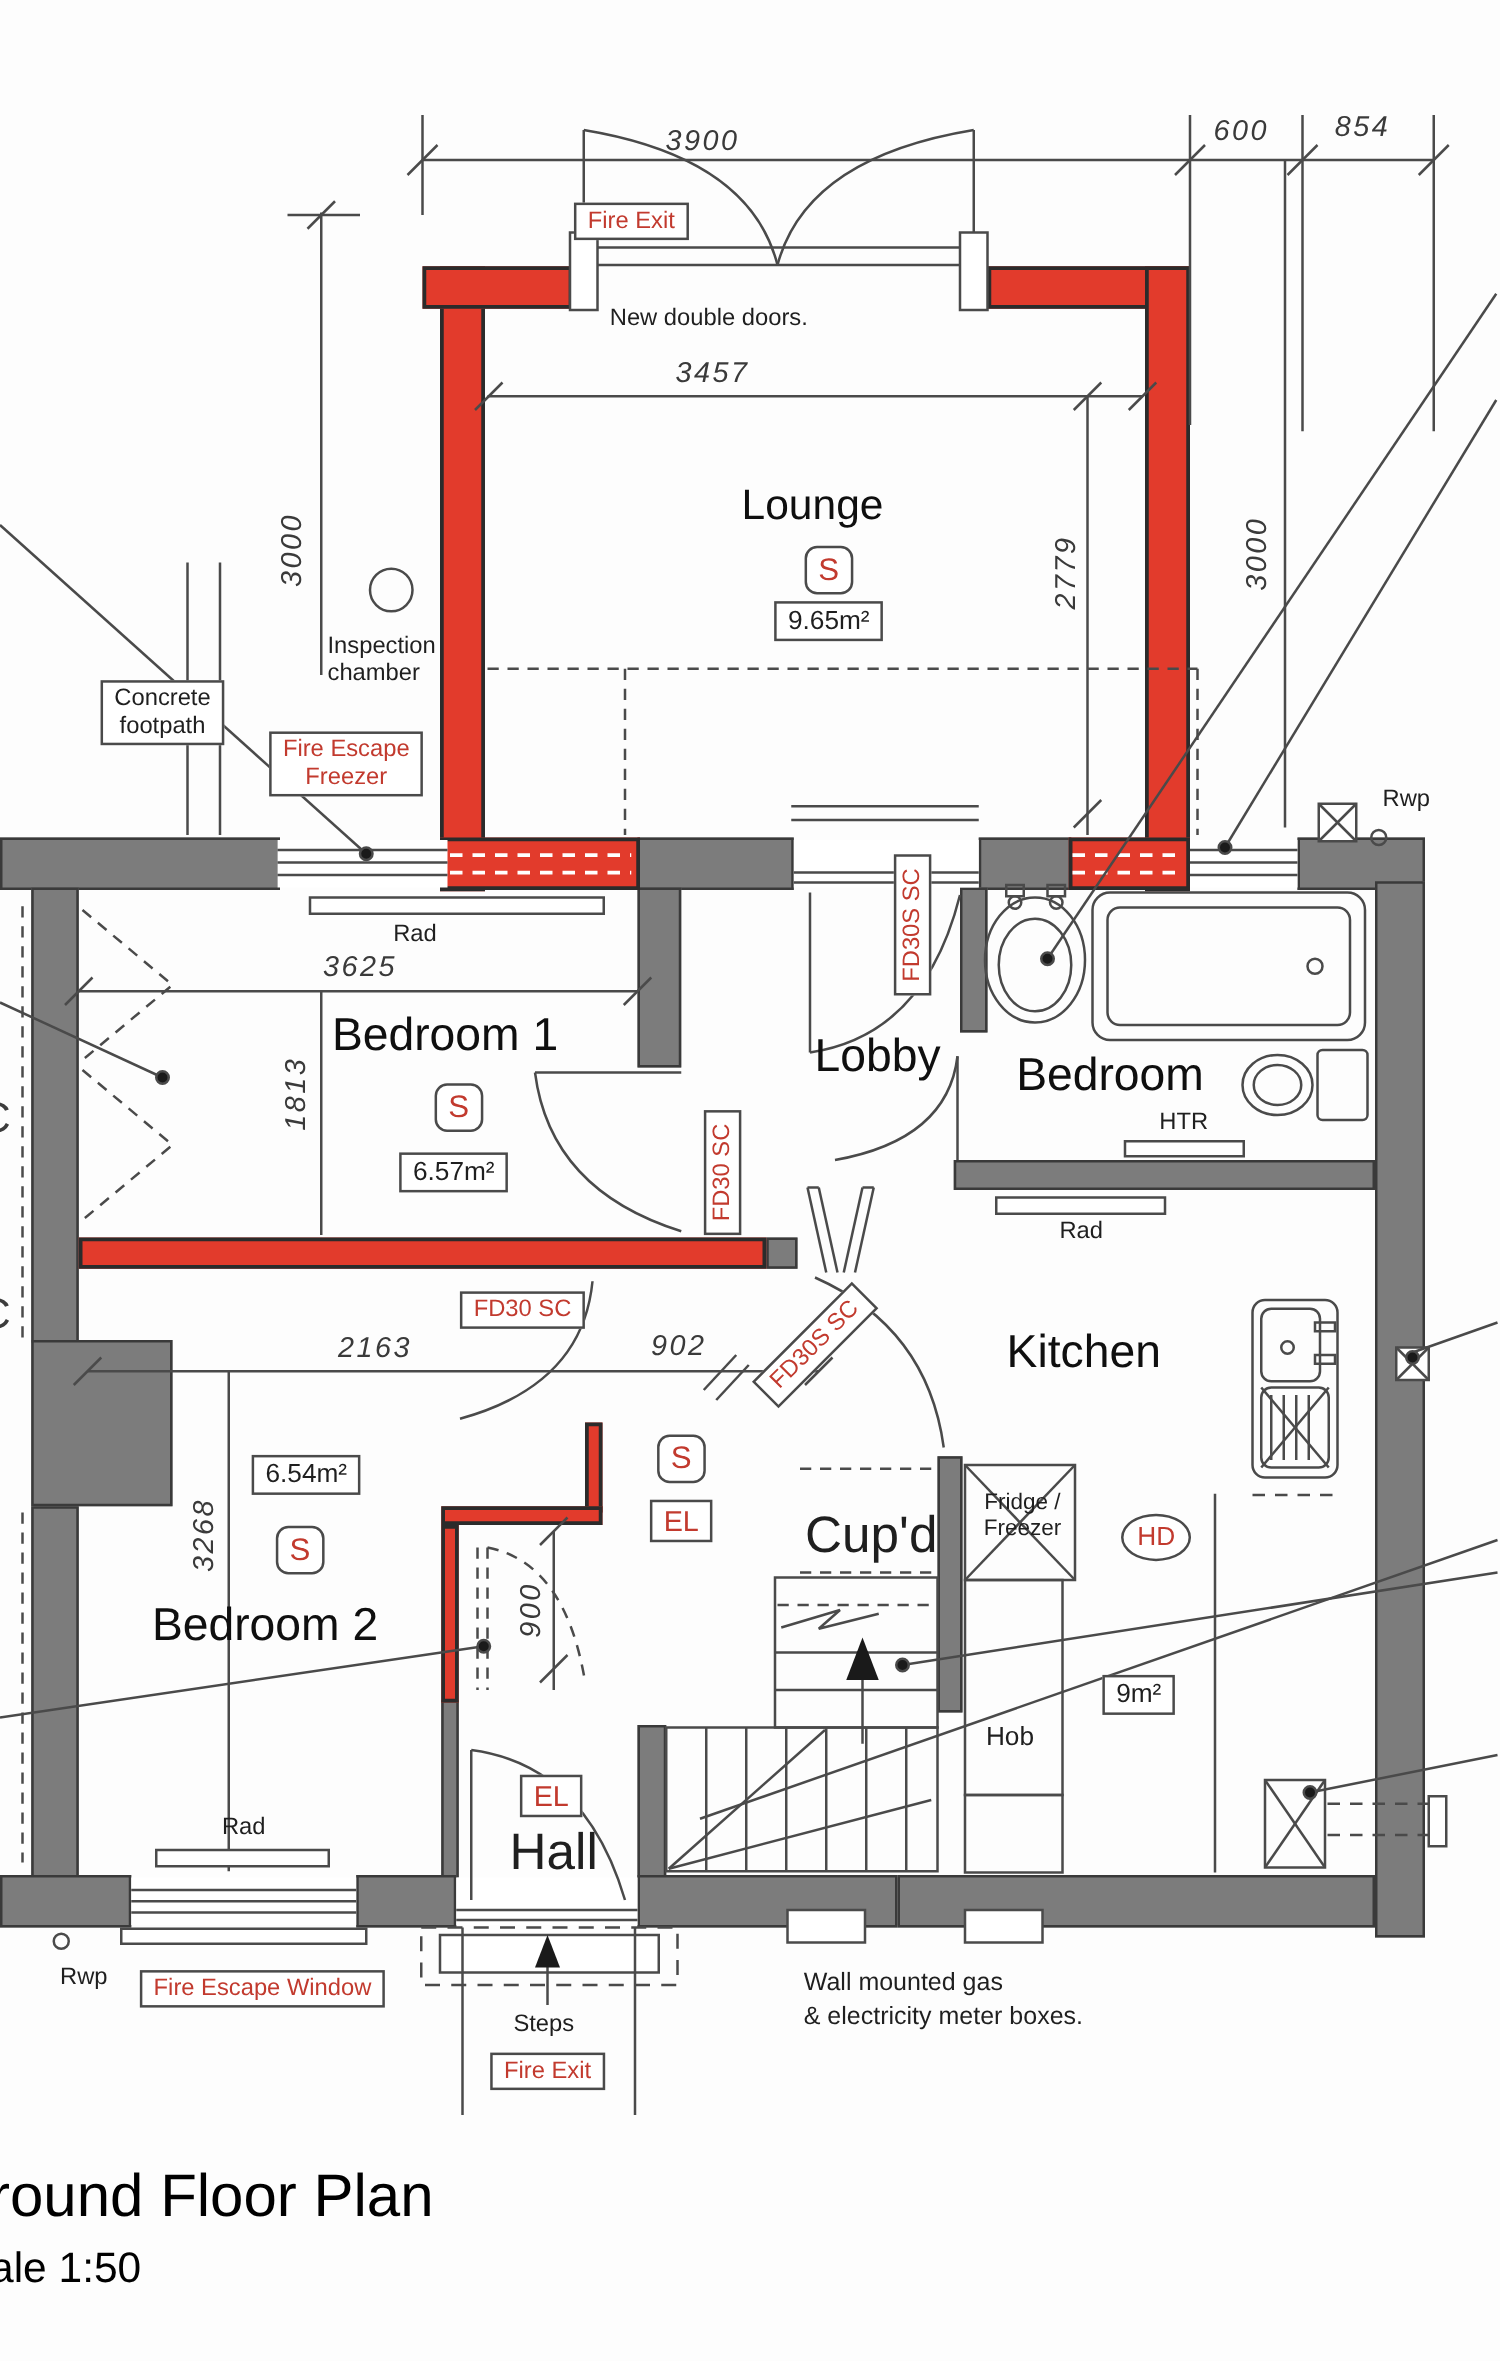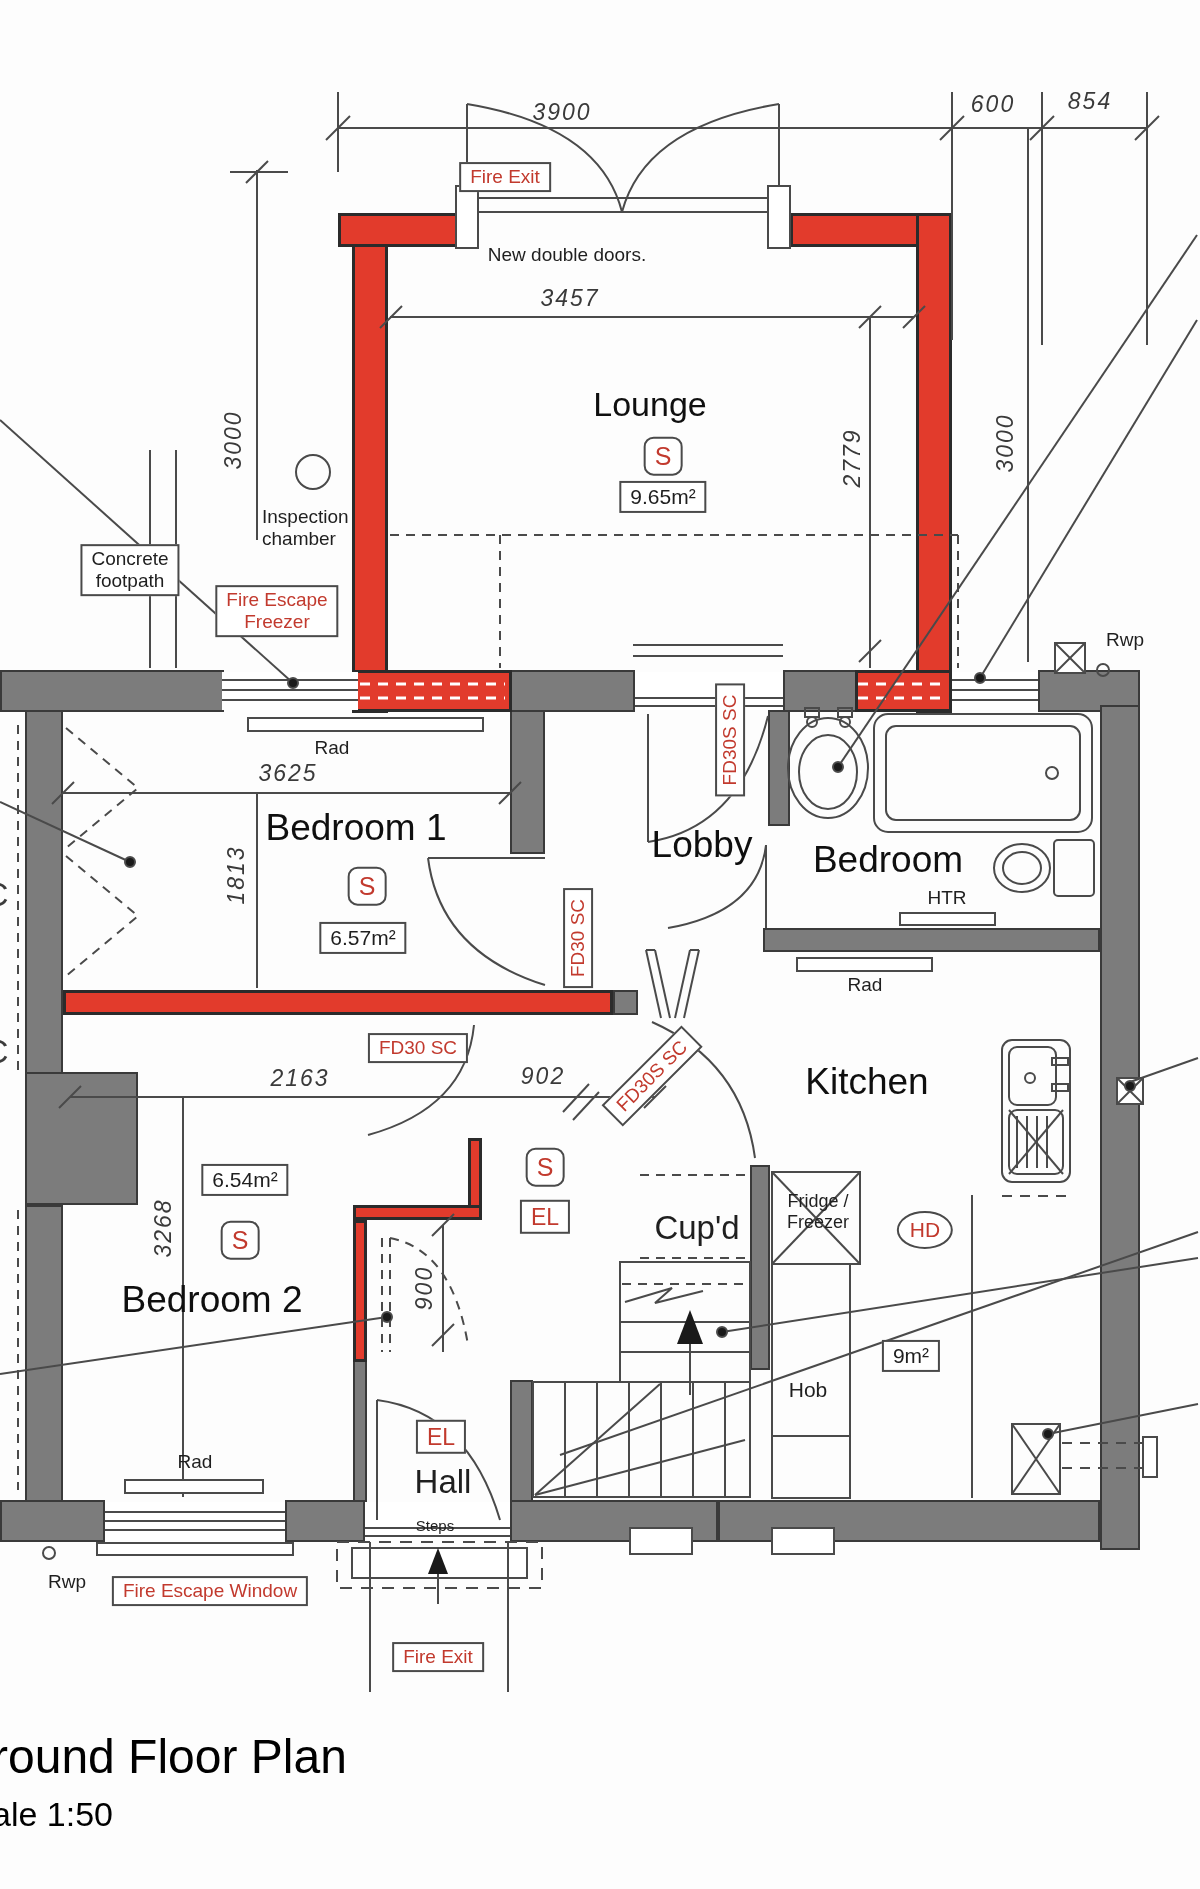--- a/index.html
+++ b/index.html
@@ -8,21 +8,21 @@
   .w{position:absolute;background:#7c7c7c;border:2px solid #3a3a3a;box-sizing:border-box;z-index:1}
   .r{position:absolute;background:#e23b2c;border:3px solid #2b2b2b;box-sizing:border-box;z-index:2}
   svg.ov{position:absolute;left:0;top:0;z-index:3}
   .lbl{position:absolute;z-index:4;transform:translate(-50%,-50%);white-space:nowrap;text-align:center;line-height:1.15}
   .v{transform:translate(-50%,-50%) rotate(-90deg)}
   .d45{transform:translate(-50%,-50%) rotate(-45deg)}
   .al{transform:translate(0,-50%);text-align:left}
   .dim{font-style:italic;font-size:23px;color:#3a3a3a;letter-spacing:2px}
   .room{font-size:37px;color:#0f0f0f}
   .big{font-size:34px}
-  .mid{font-size:33px}
+  .mid{font-size:41px}
   .small{font-size:19px}
   .area{font-size:21px}
   .box{border:2px solid #4a4a4a;background:#fff;padding:2px 9px}
   .badge{border:2px solid #4a4a4a;border-radius:10px;background:#fff;color:#c23a2e;font-size:25px;padding:3px 9px}
   .oval{border:2px solid #4a4a4a;border-radius:50%;background:#fff;color:#c23a2e;font-size:21px;padding:5px 11px}
   .red{color:#c23a2e}
   .title{font-size:48px;color:#000}
   .scale{font-size:34px;color:#000}
   .edge{font-size:34px;color:#3c3c3c}
   .lbl span{display:block}
@@ -347,22 +347,26 @@
   <div class="lbl dim v" style="left:163px;top:1228px">3268</div>
   <div class="lbl badge" style="left:240px;top:1240px">S</div>
   <div class="lbl room" style="left:212px;top:1300px">Bedroom 2</div>
   <div class="lbl small" style="left:195px;top:1462px">Rad</div>
 
   <div class="lbl box red" style="left:441px;top:1437px;font-size:23px">EL</div>
   <div class="lbl mid" style="left:443px;top:1482px">Hall</div>
 
   <div class="lbl small" style="left:67px;top:1582px">Rwp</div>
   <div class="lbl box small red" style="left:210px;top:1591px">Fire Escape Window</div>
-  <div class="lbl" style="left:435px;top:1526px;font-size:15px">Steps</div>
+  <div class="lbl" style="left:435px;top:1620px;font-size:19px">Steps</div>
   <div class="lbl box small red" style="left:438px;top:1657px">Fire Exit</div>
 
+  <div class="lbl al" style="left:643px;top:1600px;font-size:20px;line-height:1.35">
+    <span>Wall mounted gas</span>
+    <span>&amp; electricity meter boxes.</span>
+  </div>
 
   <div class="lbl edge al" style="left:-16px;top:895px">C</div>
   <div class="lbl edge al" style="left:-16px;top:1052px">C</div>
 
   <div class="lbl title al" style="left:-8px;top:1757px">round Floor Plan</div>
   <div class="lbl scale al" style="left:-8px;top:1815px">ale 1:50</div>
 </div>
 
 </body></html>

